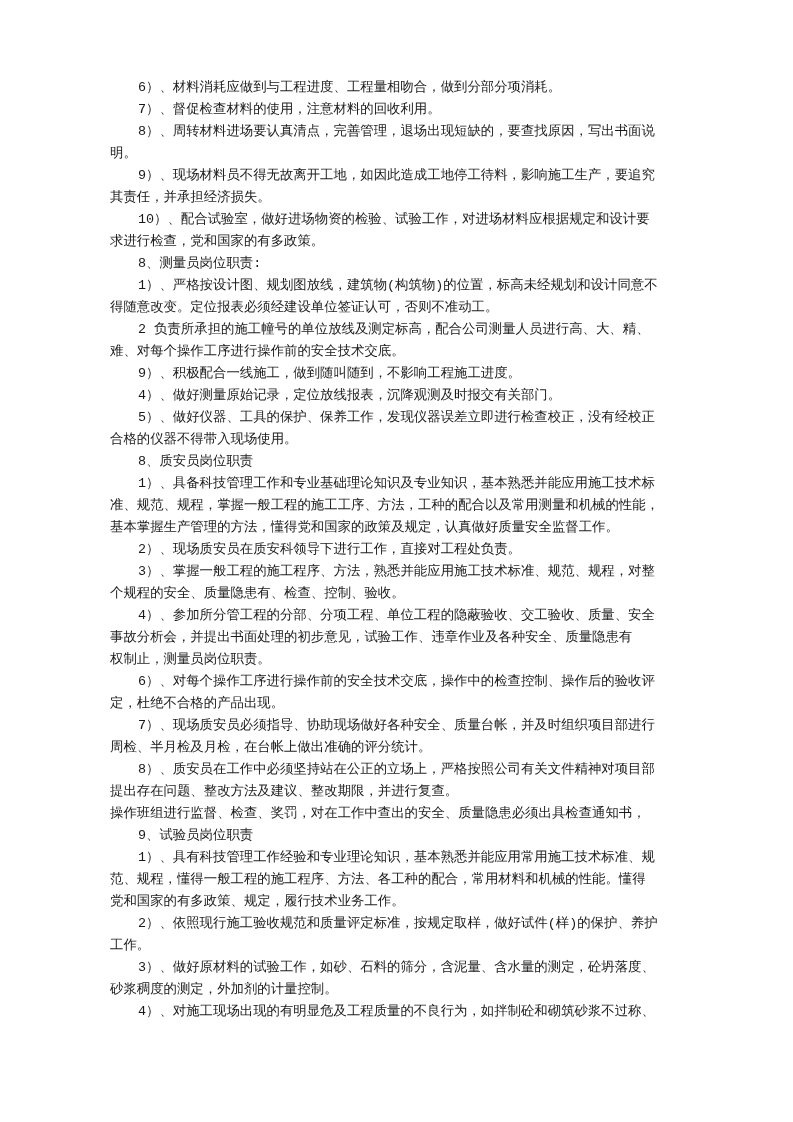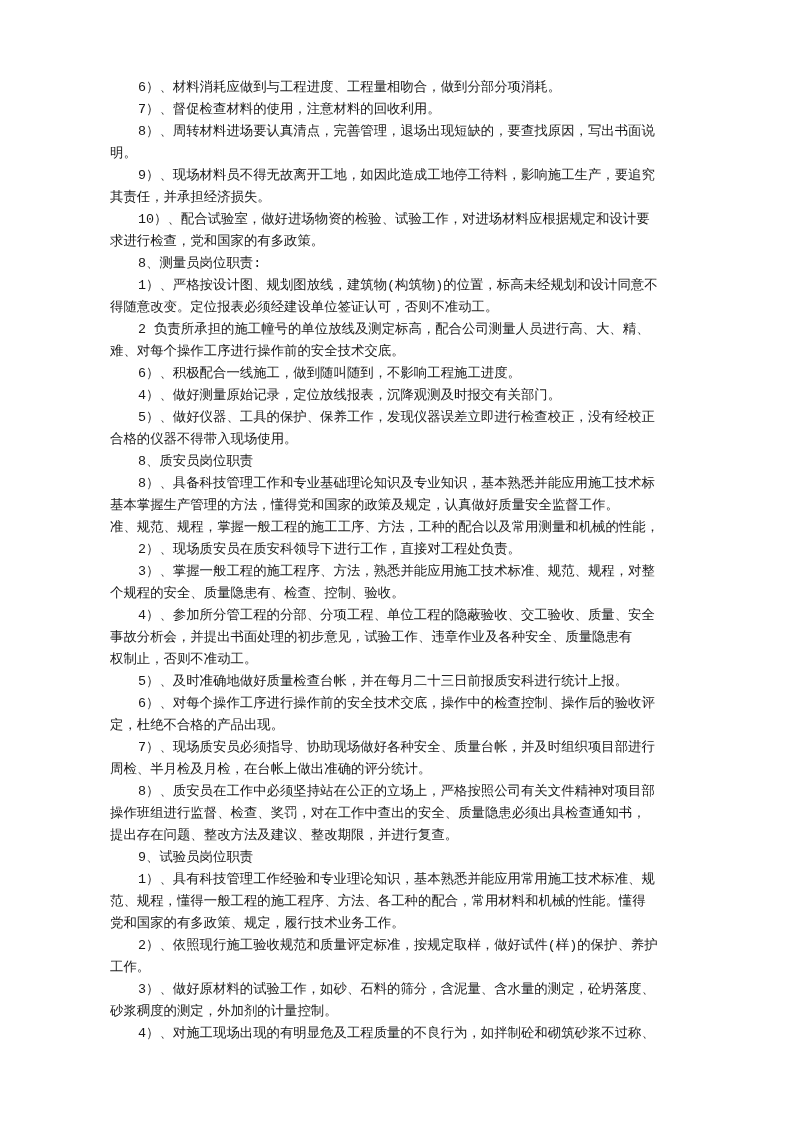--- a/index.html
+++ b/index.html
@@ -38,64 +38,61 @@
     </div>
     <div class="para">
       <span class="line first">1）、严格按设计图、规划图放线，建筑物(构筑物)的位置，标高未经规划和设计同意不</span>
       <span class="line">得随意改变。定位报表必须经建设单位签证认可，否则不准动工。</span>
     </div>
     <div class="para">
       <span class="line first">2 负责所承担的施工幢号的单位放线及测定标高，配合公司测量人员进行高、大、精、</span>
       <span class="line">难、对每个操作工序进行操作前的安全技术交底。</span>
     </div>
     <div class="para">
-      <span class="line first">6）、积极配合一线施工，做到随叫随到，不影响工程施工进度。</span>
+      <span class="line first">9）、积极配合一线施工，做到随叫随到，不影响工程施工进度。</span>
     </div>
     <div class="para">
       <span class="line first">4）、做好测量原始记录，定位放线报表，沉降观测及时报交有关部门。</span>
     </div>
     <div class="para">
       <span class="line first">5）、做好仪器、工具的保护、保养工作，发现仪器误差立即进行检查校正，没有经校正</span>
       <span class="line">合格的仪器不得带入现场使用。</span>
     </div>
     <div class="para">
       <span class="line first">8、质安员岗位职责</span>
     </div>
     <div class="para">
-      <span class="line first">8）、具备科技管理工作和专业基础理论知识及专业知识，基本熟悉并能应用施工技术标</span>
+      <span class="line first">1）、具备科技管理工作和专业基础理论知识及专业知识，基本熟悉并能应用施工技术标</span>
+      <span class="line">准、规范、规程，掌握一般工程的施工工序、方法，工种的配合以及常用测量和机械的性能，</span>
       <span class="line">基本掌握生产管理的方法，懂得党和国家的政策及规定，认真做好质量安全监督工作。</span>
-      <span class="line">准、规范、规程，掌握一般工程的施工工序、方法，工种的配合以及常用测量和机械的性能，</span>
     </div>
     <div class="para">
       <span class="line first">2）、现场质安员在质安科领导下进行工作，直接对工程处负责。</span>
     </div>
     <div class="para">
       <span class="line first">3）、掌握一般工程的施工程序、方法，熟悉并能应用施工技术标准、规范、规程，对整</span>
       <span class="line">个规程的安全、质量隐患有、检查、控制、验收。</span>
     </div>
     <div class="para">
       <span class="line first">4）、参加所分管工程的分部、分项工程、单位工程的隐蔽验收、交工验收、质量、安全</span>
       <span class="line">事故分析会，并提出书面处理的初步意见，试验工作、违章作业及各种安全、质量隐患有</span>
-      <span class="line">权制止，否则不准动工。</span>
-    </div>
-    <div class="para">
-      <span class="line first">5）、及时准确地做好质量检查台帐，并在每月二十三日前报质安科进行统计上报。</span>
+      <span class="line">权制止，测量员岗位职责。</span>
     </div>
     <div class="para">
       <span class="line first">6）、对每个操作工序进行操作前的安全技术交底，操作中的检查控制、操作后的验收评</span>
       <span class="line">定，杜绝不合格的产品出现。</span>
     </div>
     <div class="para">
       <span class="line first">7）、现场质安员必须指导、协助现场做好各种安全、质量台帐，并及时组织项目部进行</span>
       <span class="line">周检、半月检及月检，在台帐上做出准确的评分统计。</span>
     </div>
     <div class="para">
       <span class="line first">8）、质安员在工作中必须坚持站在公正的立场上，严格按照公司有关文件精神对项目部</span>
+      <span class="line">提出存在问题、整改方法及建议、整改期限，并进行复查。</span>
       <span class="line">操作班组进行监督、检查、奖罚，对在工作中查出的安全、质量隐患必须出具检查通知书，</span>
-      <span class="line">提出存在问题、整改方法及建议、整改期限，并进行复查。</span>
     </div>
     <div class="para">
       <span class="line first">9、试验员岗位职责</span>
     </div>
     <div class="para">
       <span class="line first">1）、具有科技管理工作经验和专业理论知识，基本熟悉并能应用常用施工技术标准、规</span>
       <span class="line">范、规程，懂得一般工程的施工程序、方法、各工种的配合，常用材料和机械的性能。懂得</span>
       <span class="line">党和国家的有多政策、规定，履行技术业务工作。</span>
     </div>
     <div class="para">

